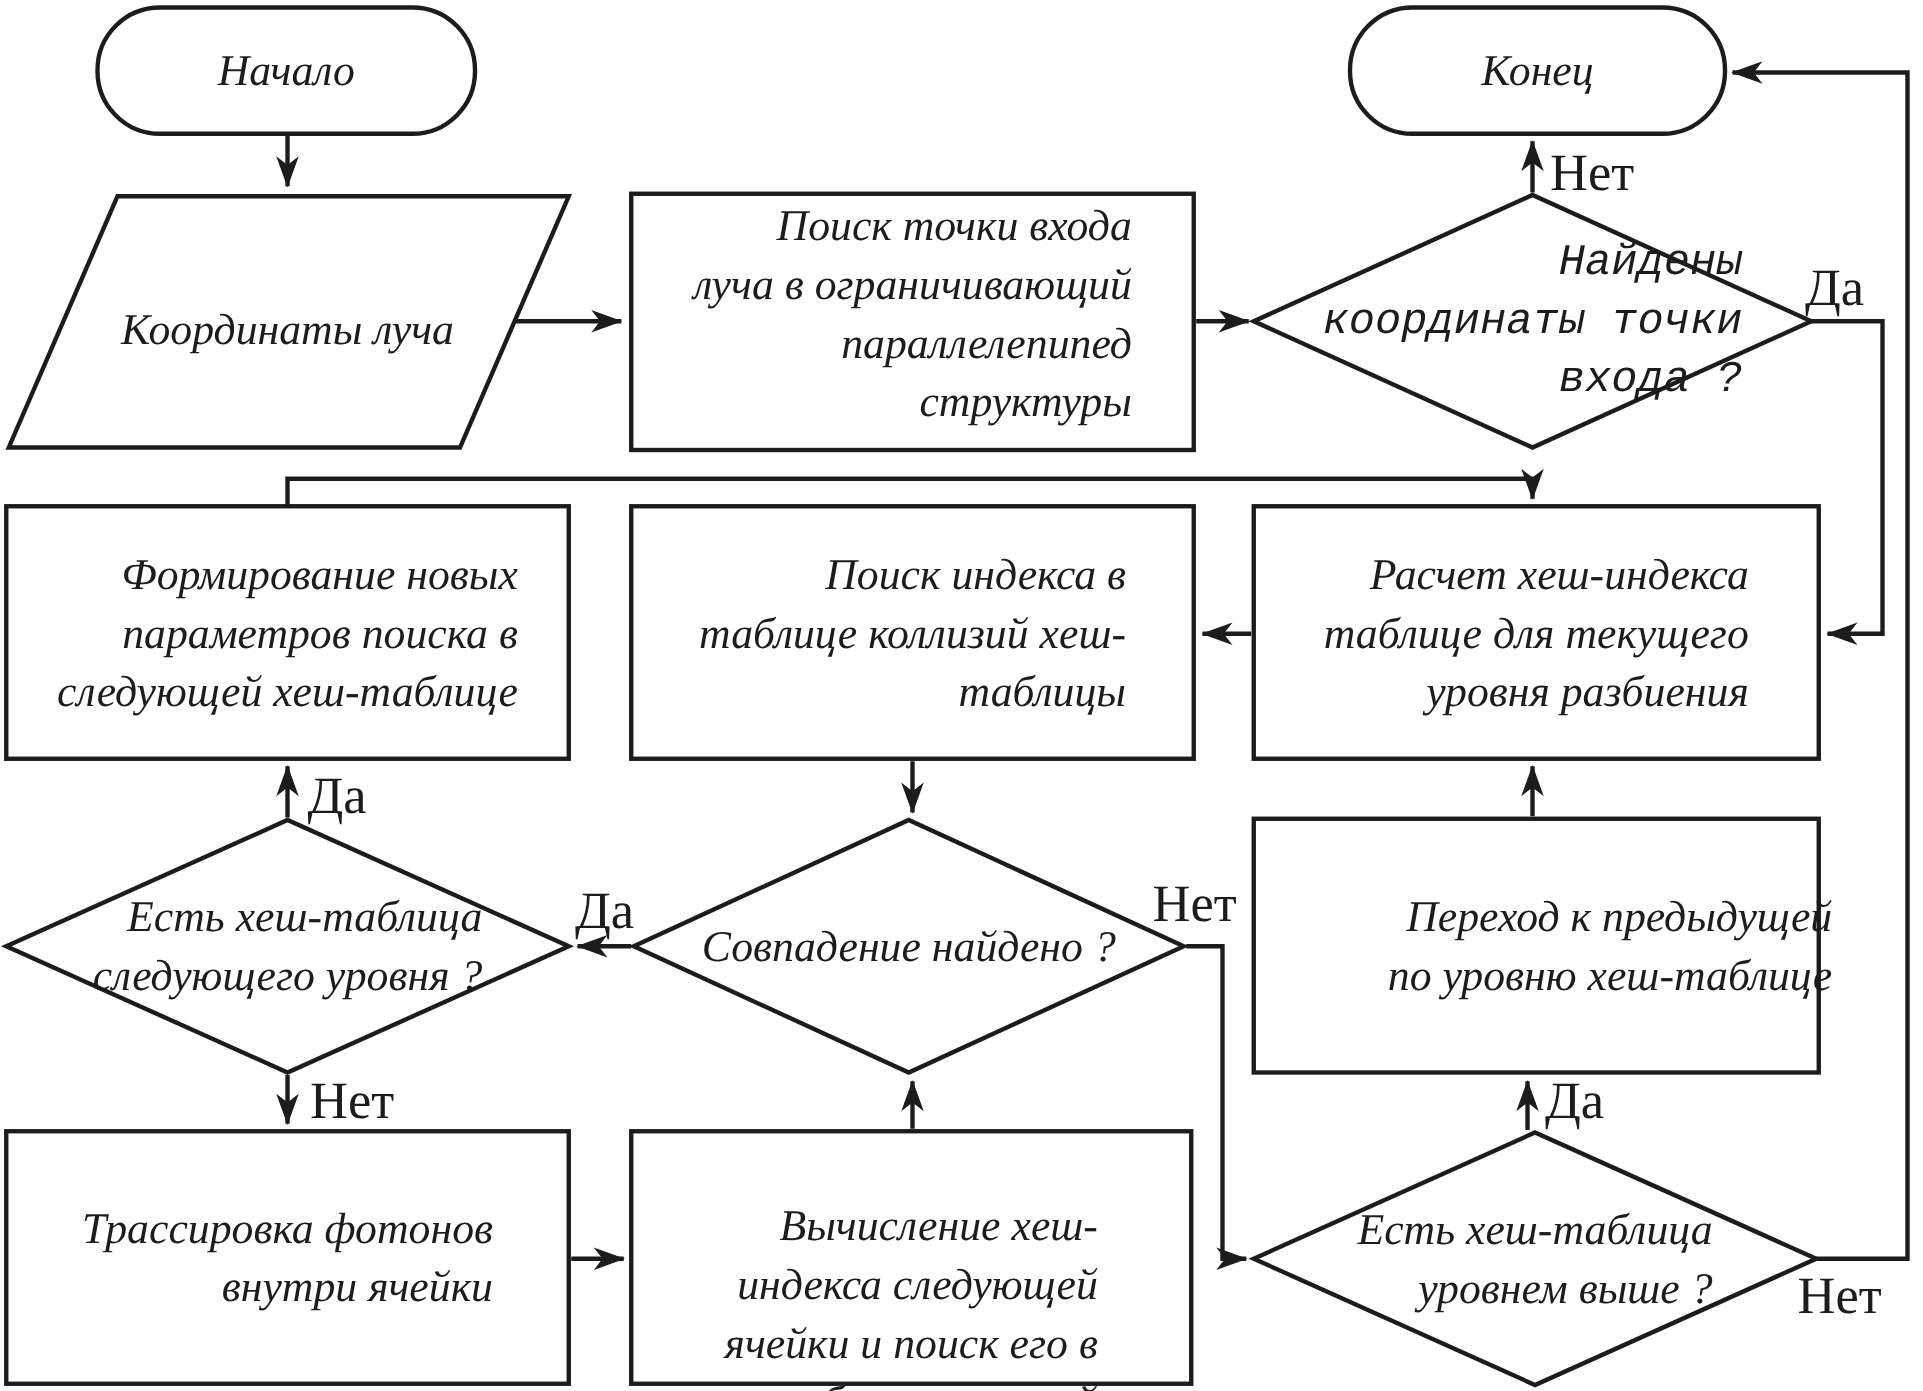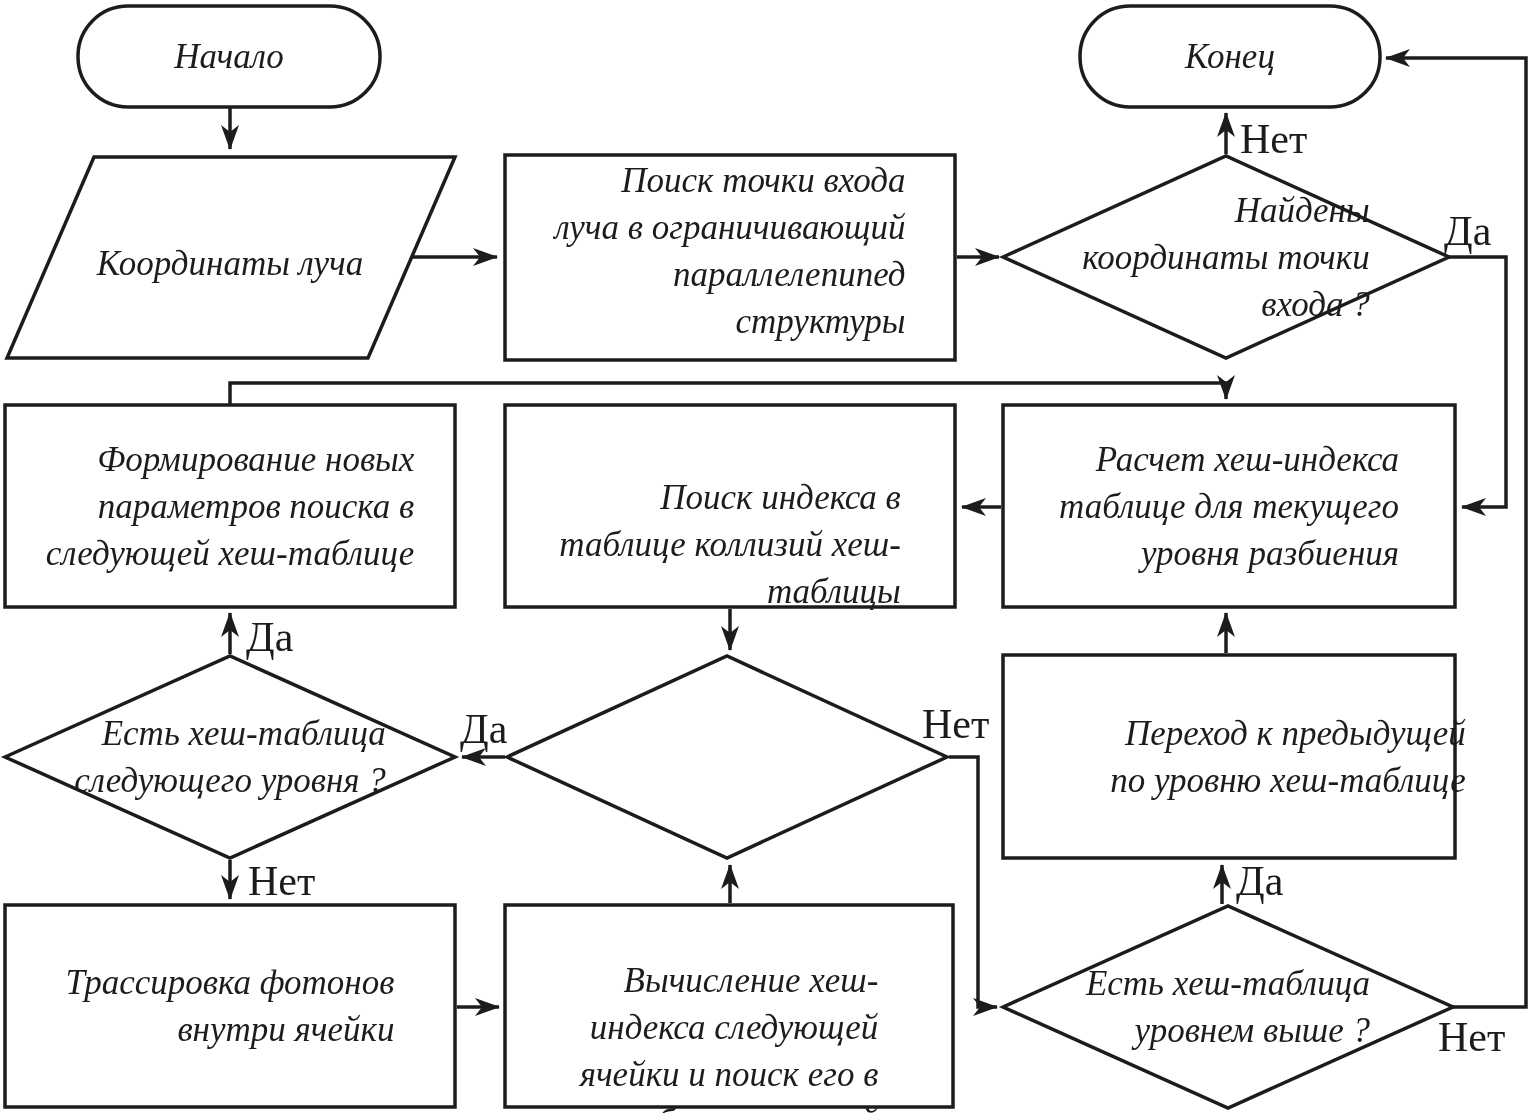--- a/index.html
+++ b/index.html
@@ -97,35 +97,36 @@
     <line class="edge" x1="1226" y1="653" x2="1226" y2="613"></line>
     <polyline class="edge" points="1453,1007 1526,1007 1526,58 1386,58"></polyline>
   </svg>
 
   <div class="node-label" style="left:78px; top:6px; width:302px; height:101px;">Начало</div>
   <div class="node-label" style="left:30px; top:157px; width:400px; height:212px;">Координаты луча</div>
   <div class="node-label" style="left:505px; top:155px; width:450px; height:192px;">Поиск точки входа
 луча в ограничивающий
 параллелепипед
 структуры</div>
-  <div class="node-label" style="left:1046px; top:166px; width:360px; height:182px;">Найдены
+  <div class="node-label" style="left:1046px; top:166px; width:360px; height:182px;font-family:Liberation Mono, monospace;">Найдены
 координаты точки
 входа ?</div>
   <div class="node-label" style="left:5px; top:405px; width:450px; height:202px;">Формирование новых
 параметров поиска в
 следующей хеш-таблице</div>
   <div class="node-label" style="left:1080px; top:6px; width:300px; height:100px;">Конец</div>
-  <div class="node-label" style="left:505px; top:405px; width:450px; height:202px;margin-top:38px;">Поиск индекса в
+  <div class="node-label" style="left:505px; top:405px; width:450px; height:202px;">Поиск индекса в
 таблице коллизий хеш-
 таблицы</div>
   <div class="node-label" style="left:1003px; top:405px; width:452px; height:202px;">Расчет хеш-индекса
 таблице для текущего
 уровня разбиения</div>
   <div class="node-label" style="left:30px; top:666px; width:400px; height:182px;">Есть хеш-таблица
 следующего уровня ?</div>
+  <div class="node-label" style="left:517px; top:666px; width:420px; height:182px;">Совпадение найдено ?</div>
   <div class="node-label" style="left:1062px; top:655px; width:452px; height:203px;">Переход к предыдущей
 по уровню хеш-таблице</div>
   <div class="node-label" style="left:5px; top:905px; width:450px; height:202px;">Трассировка фотонов
 внутри ячейки</div>
   <div class="node-label" style="left:505px; top:905px; width:448px; height:202px;margin-top:45px;">Вычисление хеш-
 индекса следующей
 ячейки и поиск его в
 таблице коллизий</div>
   <div class="node-label" style="left:1028px; top:916px; width:400px; height:182px;">Есть хеш-таблица
 уровнем выше ?</div>

